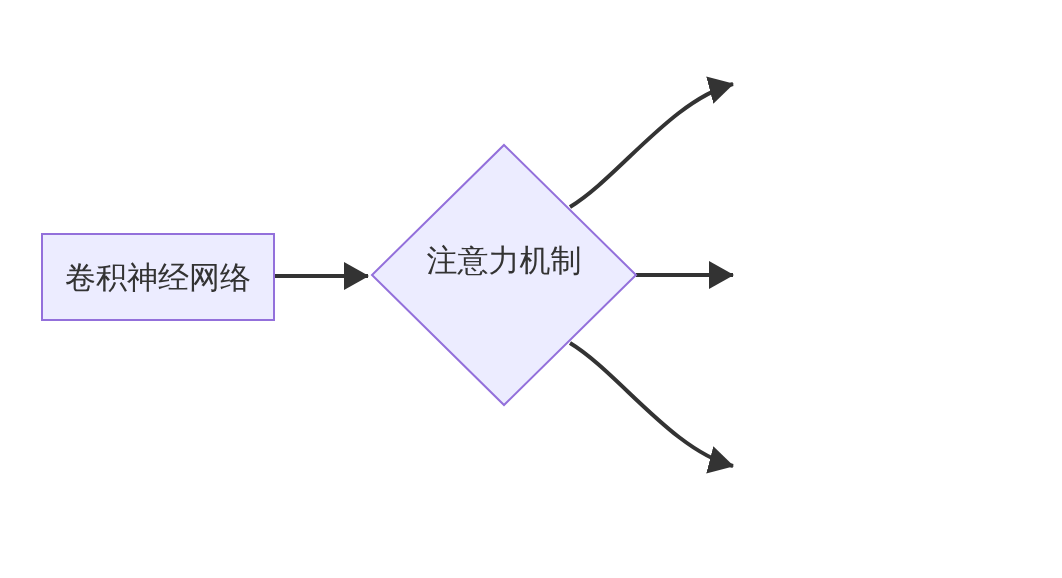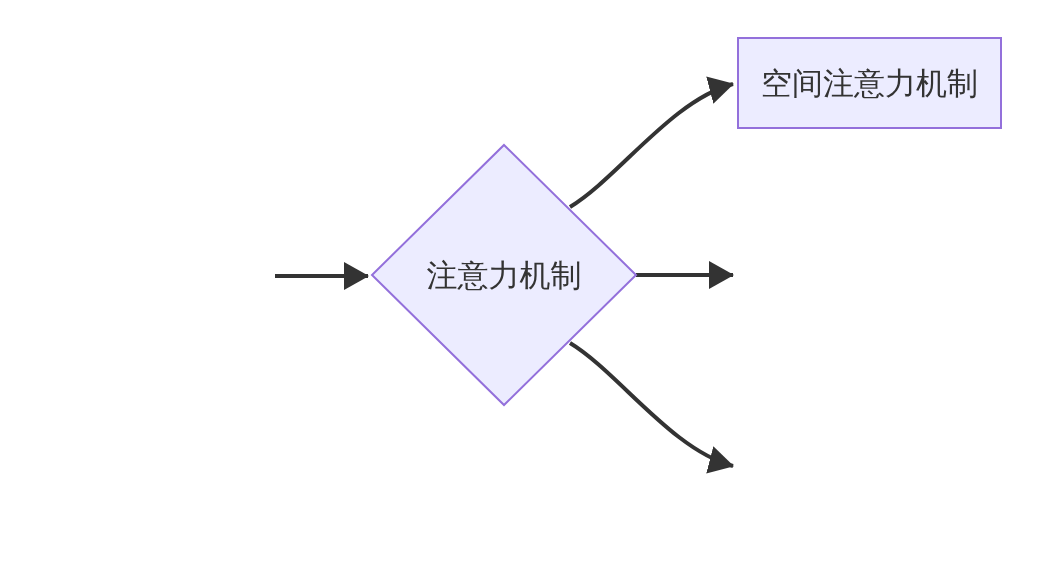--- a/index.html
+++ b/index.html
@@ -52,21 +52,20 @@
   }
   .node-rect-cnn      { left: 41px;  top: 233px; width: 234px; height: 88px; }
   .node-rect-spatial  { left: 737px; top: 37px;  width: 265px; height: 92px; }
   .node-rect-channel  { left: 737px; top: 230px; width: 265px; height: 91px; }
   .node-rect-temporal { left: 737px; top: 421px; width: 265px; height: 92px; }
   .diamond-label {
     position: absolute;
     left: 374px; top: 245px;
     width: 260px; height: 60px;
     display: flex;
-    align-items: center;
     justify-content: center;
     color: var(--text-color);
     font-size: 31px;
     line-height: 1;
     white-space: nowrap;
   }
 </style>
 </head>
 <body>
 
@@ -80,24 +79,24 @@
     </defs>
 
     <path class="edge" d="M 275 276 L 368 276" marker-end="url(#arrowhead)"></path>
     <path class="edge" d="M 570 207 C 618 178, 672 100, 733 84" marker-end="url(#arrowhead)"></path>
     <path class="edge" d="M 636 275 L 733 275" marker-end="url(#arrowhead)"></path>
     <path class="edge" d="M 570 343 C 618 372, 672 450, 733 466" marker-end="url(#arrowhead)"></path>
 
     <polygon class="diamond-shape" points="504,145 636,275 504,405 372,275"></polygon>
   </svg>
 
+  <div class="node node-rect-cnn">
+    <span>卷积神经网络</span>
+  </div>
 
   <div class="diamond-label">
     <span>注意力机制</span>
   </div>
 
-  <div class="node node-rect-spatial">
-    <span>空间注意力机制</span>
-  </div>
 
 
 
 </div>
 
 </body></html>

